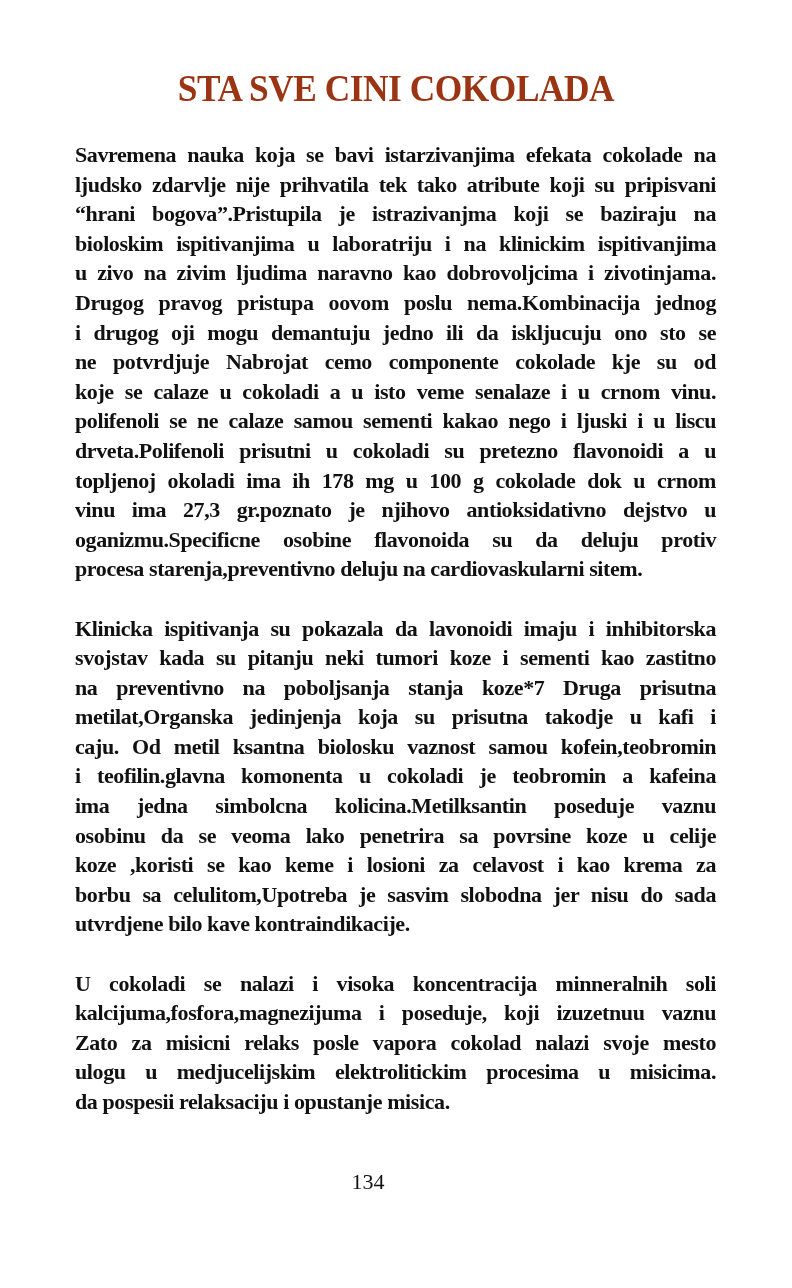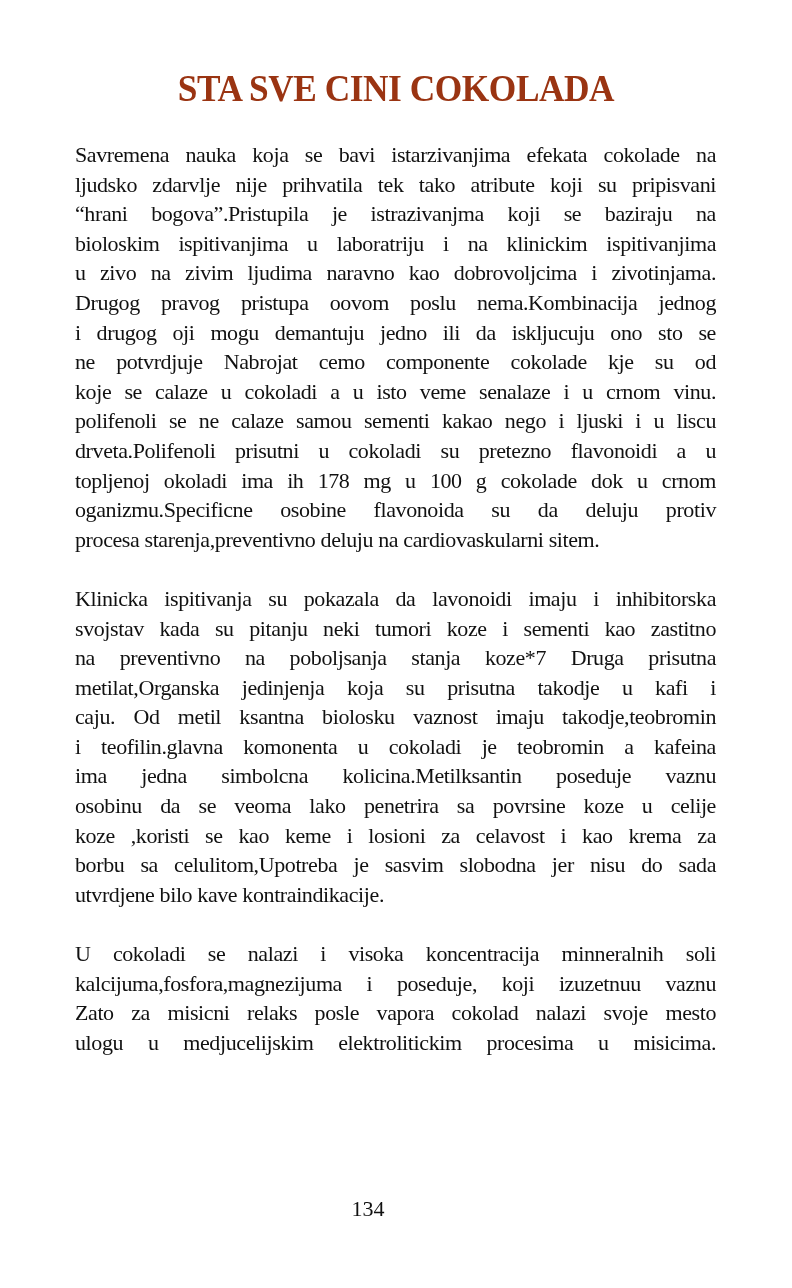--- a/index.html
+++ b/index.html
@@ -38,30 +38,31 @@
     }
     .line {
       display: block;
       height: 29.6px;
       line-height: 29.6px;
       font-size: 22px;
       white-space: nowrap;
       text-align: justify;
       text-align-last: justify;
       letter-spacing: -0.4px;
+      font-weight: bold;
     }
     .line.last {
       text-align-last: left;
     }
     .para-gap {
       height: 29.6px;
     }
     .page-number {
       position: absolute;
-      top: 1196px;
+      top: 1169px;
       left: 0;
       width: 736px;
       text-align: center;
       font-size: 22px;
       color: #111111;
     }
   </style>
 </head>
 <body>
 
@@ -74,43 +75,45 @@
     <span class="line">“hrani bogova”.Pristupila je istrazivanjma koji se baziraju na</span>
     <span class="line">bioloskim ispitivanjima u laboratriju i na klinickim ispitivanjima</span>
     <span class="line">u zivo na zivim ljudima naravno kao dobrovoljcima i zivotinjama.</span>
     <span class="line">Drugog pravog pristupa oovom poslu nema.Kombinacija jednog</span>
     <span class="line">i drugog oji mogu demantuju jedno ili da iskljucuju ono sto se</span>
     <span class="line">ne potvrdjuje Nabrojat cemo componente cokolade kje su od</span>
     <span class="line">koje se calaze u cokoladi a u isto veme senalaze i u crnom vinu.</span>
     <span class="line">polifenoli se ne calaze samou sementi kakao nego i ljuski i u liscu</span>
     <span class="line">drveta.Polifenoli prisutni u cokoladi su pretezno flavonoidi a u</span>
     <span class="line">topljenoj okoladi ima ih 178 mg u 100 g cokolade dok u crnom</span>
+    <span class="line">vinu ima 27,3 gr.poznato je njihovo antioksidativno dejstvo u</span>
     <span class="line">oganizmu.Specificne osobine flavonoida su da deluju protiv</span>
     <span class="line last">procesa starenja,preventivno deluju na cardiovaskularni sitem.</span>
   </div>
 
   <div class="para-gap"></div>
 
   <div class="paragraph">
     <span class="line">Klinicka ispitivanja su pokazala da lavonoidi imaju i inhibitorska</span>
     <span class="line">svojstav kada su pitanju neki tumori koze i sementi kao zastitno</span>
     <span class="line">na preventivno na poboljsanja stanja koze*7 Druga prisutna</span>
     <span class="line">metilat,Organska jedinjenja koja su prisutna takodje u kafi i</span>
-    <span class="line">caju. Od metil ksantna biolosku vaznost imaju takodje,teobromin</span>
+    <span class="line">caju. Od metil ksantna biolosku vaznost samou kofein,teobromin</span>
     <span class="line">i teofilin.glavna komonenta u cokoladi je teobromin a kafeina</span>
     <span class="line">ima jedna simbolcna kolicina.Metilksantin poseduje vaznu</span>
     <span class="line">osobinu  da se veoma lako penetrira sa povrsine koze u celije</span>
     <span class="line">koze ,koristi se kao keme i losioni za celavost i kao krema za</span>
     <span class="line">borbu sa celulitom,Upotreba je sasvim slobodna jer nisu do sada</span>
     <span class="line last">utvrdjene bilo kave kontraindikacije.</span>
   </div>
 
   <div class="para-gap"></div>
 
   <div class="paragraph">
     <span class="line">U cokoladi se nalazi i visoka koncentracija minneralnih soli</span>
     <span class="line">kalcijuma,fosfora,magnezijuma i poseduje, koji izuzetnuu vaznu</span>
     <span class="line">Zato za misicni relaks posle vapora cokolad nalazi svoje mesto</span>
     <span class="line">ulogu u medjucelijskim elektrolitickim procesima u misicima.</span>
+    <span class="line last">da pospesii relaksaciju i opustanje misica.</span>
   </div>
 </div>
 
 <div class="page-number">134</div>
 
 </body></html>

